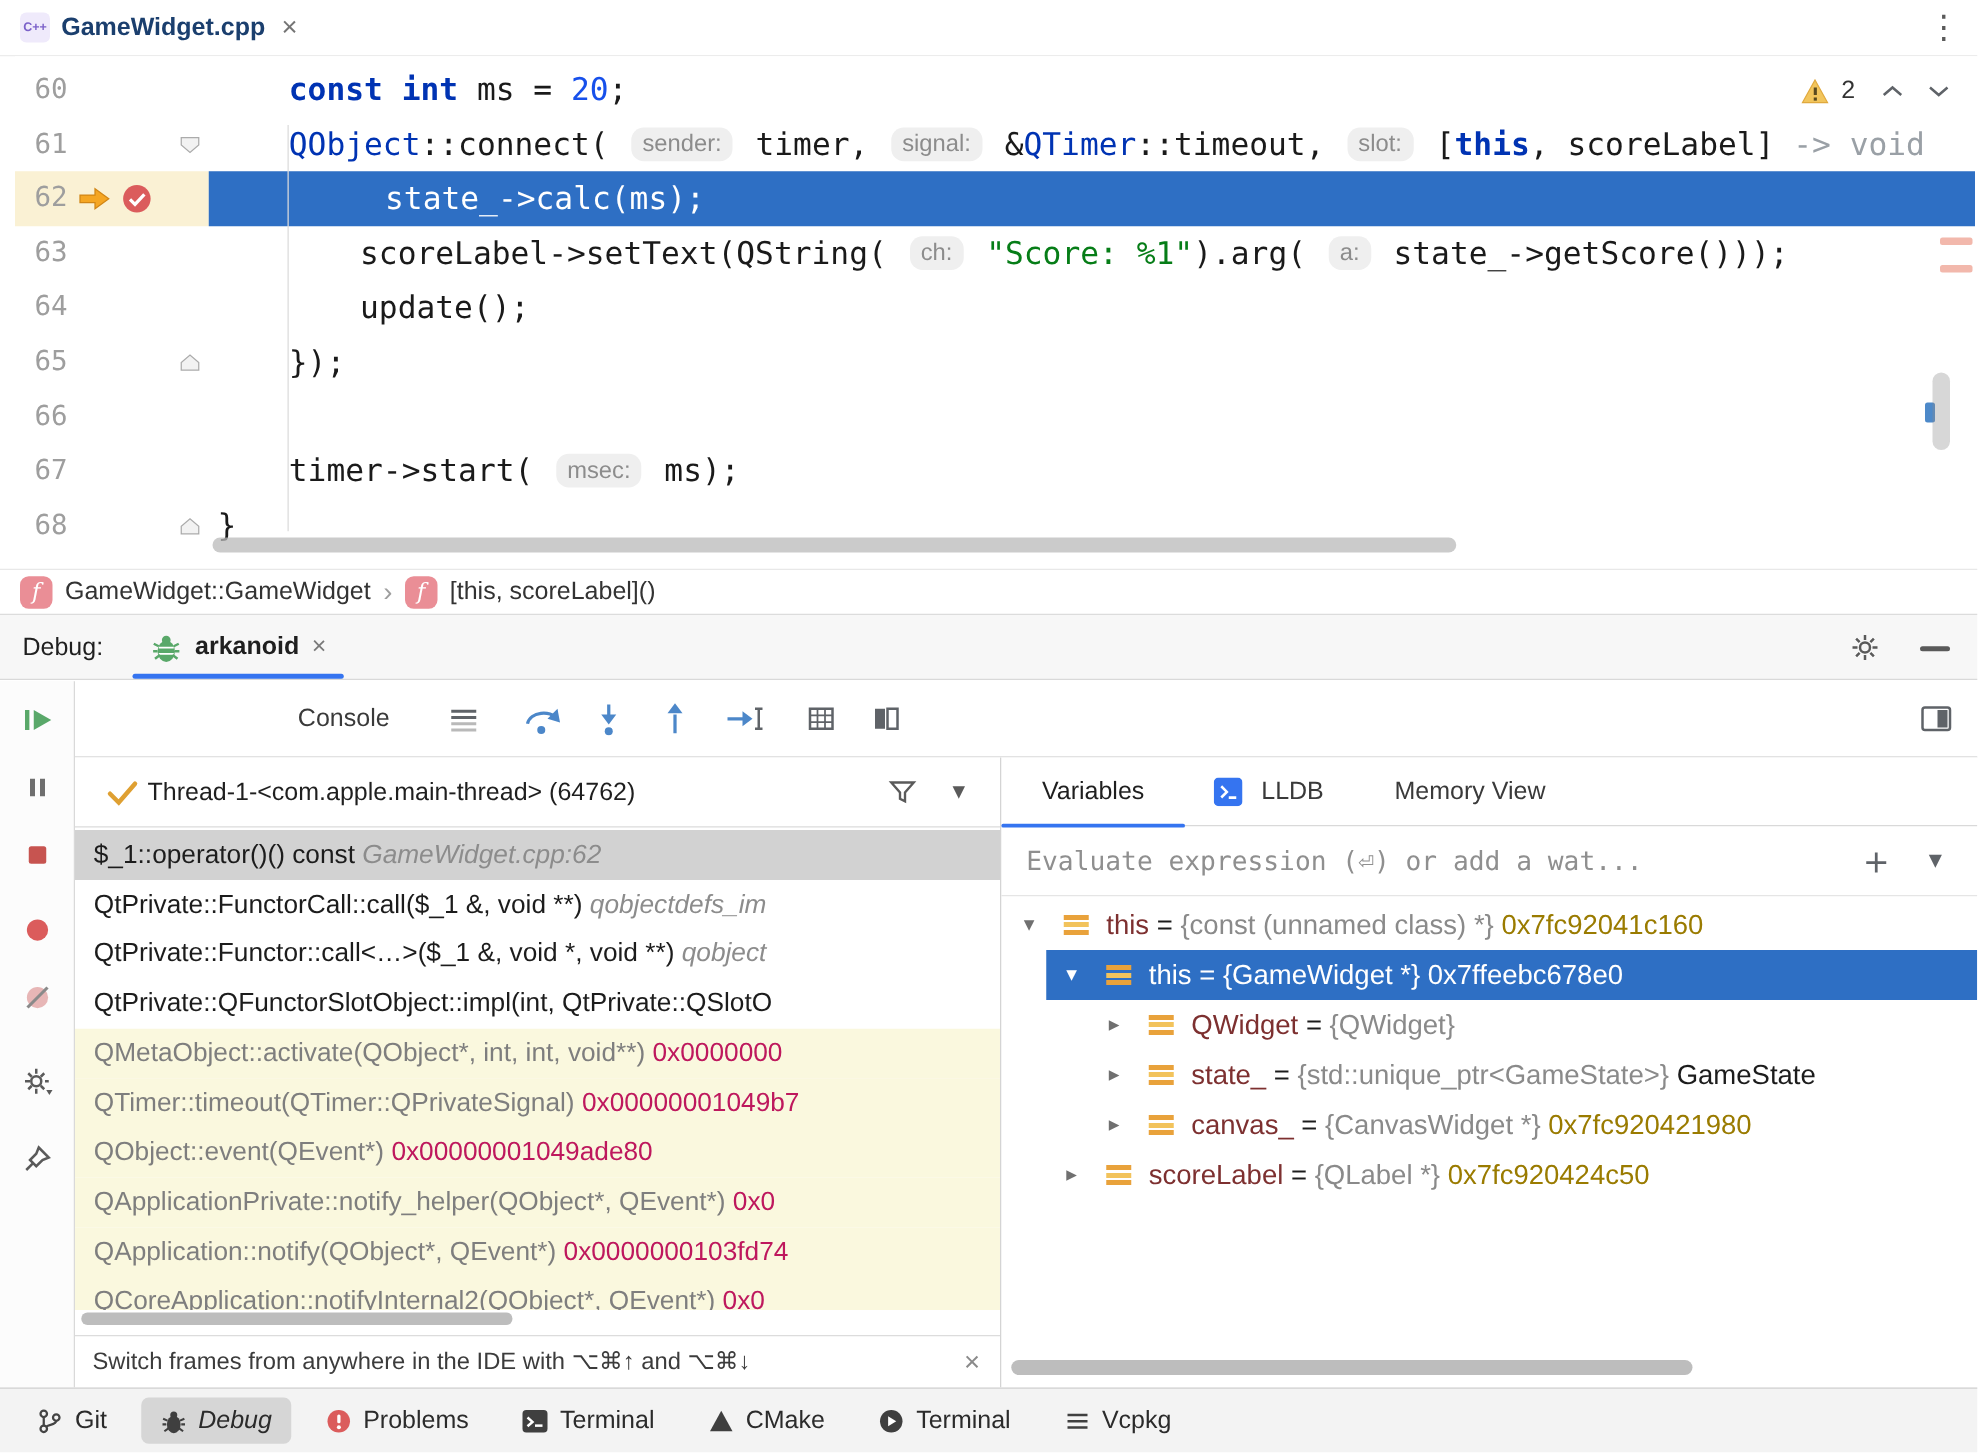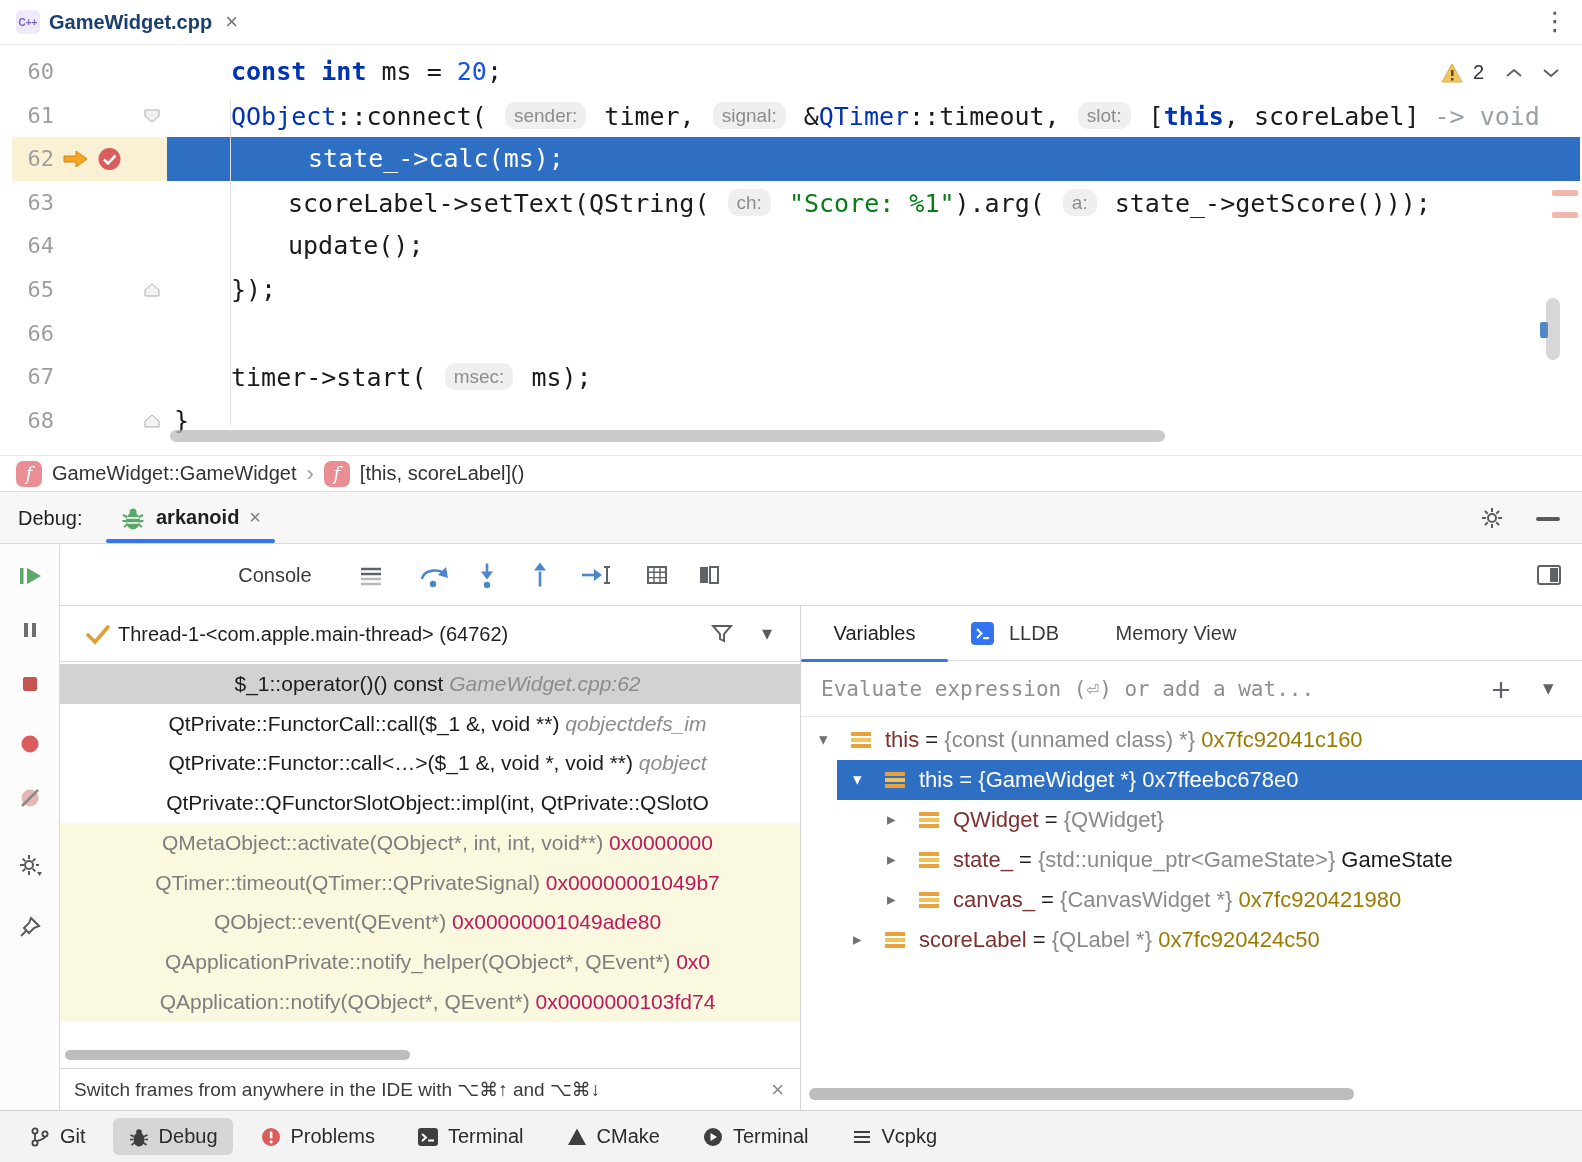--- a/index.html
+++ b/index.html
@@ -54,21 +54,21 @@
   .dbg-toolbar{position:absolute;left:60px;top:545px;width:1522px;height:61px;background:#fff;border-bottom:1px solid #D9D9D9;}
   .tb-tab{position:absolute;top:0;height:100%;display:flex;align-items:center;justify-content:center;font-size:20px;color:#1F1F1F;}
   .tb-tab.sel::after{content:"";position:absolute;left:0;right:0;bottom:0;height:3px;background:#3574F0;border-radius:2px;}
   .tb-ic{position:absolute;top:50%;transform:translateY(-50%);line-height:0;}
 
   
   .left-strip{position:absolute;left:0;top:545px;width:60px;height:565px;background:#FCFCFC;border-right:1px solid #D9D9D9;}
   .ls-ic{position:absolute;left:50%;transform:translateX(-50%);line-height:0;}
 
   
-  .frames-panel{position:absolute;left:60px;top:606px;width:740px;height:504px;background:#fff;overflow:hidden;text-align:center;}
+  .frames-panel{position:absolute;left:60px;top:606px;width:740px;height:504px;background:#fff;overflow:hidden;}
   .thread-row{position:absolute;left:0;top:0;width:100%;height:56px;border-bottom:1px solid #DCDCDC;}
   .thread-check{position:absolute;left:24px;top:17px;line-height:0;}
   .thread-label{position:absolute;left:58px;top:0;line-height:56px;font-size:20px;color:#1F1F1F;white-space:nowrap;}
   .thread-filter{position:absolute;left:650px;top:17px;line-height:0;}
   .thread-caret{position:absolute;left:702px;top:0;line-height:54px;font-size:20px;color:#5A5A5A;}
   .frames-list{position:absolute;left:0;top:58px;width:100%;height:384px;overflow:hidden;}
   .frame-row{position:absolute;left:0;width:100%;height:40px;line-height:40px;padding-left:15px;font-size:21px;white-space:nowrap;overflow:hidden;}
   .frame-row.sel{background:#D2D2D2;}
   .frame-row.lib{background:#FAF8DE;}
   .ftk-fn{color:#1C1C1C;}
@@ -100,21 +100,21 @@
   .veq{color:#1C1C1C;}
   .vval{color:#8A8A8A;}
   .vaddr{color:#9A7B00;}
   .vextra{color:#1C1C1C;}
   .var-row.vsel .vname,.var-row.vsel .veq,.var-row.vsel .vval,.var-row.vsel .vaddr,.var-row.vsel .vextra,.var-row.vsel .vchev{color:#fff;}
   .vars-scroll{position:absolute;left:8px;top:482px;width:545px;height:12px;background:#BDBDBD;border-radius:6px;}
 
   
   .statusbar{position:absolute;left:0;top:1110px;width:1582px;height:52px;background:#F3F3F3;border-top:1px solid #D1D1D1;display:flex;align-items:center;padding-left:14px;gap:12px;}
   .sb-item{display:flex;align-items:center;gap:9px;padding:7px 15px;border-radius:6px;font-size:20px;color:#2B2B2B;}
-  .sb-item.active{background:#D6D6D6;}
+  .sb-item.active{background:#D6D6D6;font-style:italic;}
   svg{display:block;}
 </style>
 </head>
 <body>
 
 <div class="tabbar">
   <div class="etab">
     <span class="cpp-ic">C++</span>
     <span class="etab-title">GameWidget.cpp</span>
     <span class="tab-x">×</span>
@@ -328,20 +328,21 @@
   <div class="frames-list" id="frames-list">
       <div class="frame-row sel" style="top: 0px;"><span class="ftk-fn">$_1::</span><span class="ftk-b">operator()</span><span class="ftk-fn">() const </span><span class="ftk-loc">GameWidget.cpp:62</span></div>
       <div class="frame-row" style="top: 39.7px;"><span class="ftk-fn">QtPrivate::FunctorCall::</span><span class="ftk-b">call</span><span class="ftk-fn">($_1 &amp;, void **) </span><span class="ftk-loc">qobjectdefs_im</span></div>
       <div class="frame-row" style="top: 79.4px;"><span class="ftk-fn">QtPrivate::Functor::</span><span class="ftk-b">call</span><span class="ftk-fn">&lt;…&gt;($_1 &amp;, void *, void **) </span><span class="ftk-loc">qobject</span></div>
       <div class="frame-row" style="top: 119.1px;"><span class="ftk-fn">QtPrivate::QFunctorSlotObject::</span><span class="ftk-b">impl</span><span class="ftk-fn">(int, QtPrivate::QSlotO</span></div>
       <div class="frame-row lib" style="top: 158.8px;"><span class="ftk-dim">QMetaObject::activate(QObject*, int, int, void**) </span><span class="ftk-addr">0x0000000</span></div>
       <div class="frame-row lib" style="top: 198.5px;"><span class="ftk-dim">QTimer::timeout(QTimer::QPrivateSignal) </span><span class="ftk-addr">0x00000001049b7</span></div>
       <div class="frame-row lib" style="top: 238.2px;"><span class="ftk-dim">QObject::event(QEvent*) </span><span class="ftk-addr">0x00000001049ade80</span></div>
       <div class="frame-row lib" style="top: 277.9px;"><span class="ftk-dim">QApplicationPrivate::notify_helper(QObject*, QEvent*) </span><span class="ftk-addr">0x0</span></div>
       <div class="frame-row lib" style="top: 317.6px;"><span class="ftk-dim">QApplication::notify(QObject*, QEvent*) </span><span class="ftk-addr">0x0000000103fd74</span></div>
+      <div class="frame-row lib" style="top: 357.3px;"><span class="ftk-dim">QCoreApplication::notifyInternal2(QObject*, QEvent*) </span><span class="ftk-addr">0x0</span></div>
     </div>
   <div class="frames-scroll"></div>
   <div class="hint-bar">
     <span class="hint-text">Switch frames from anywhere in the IDE with ⌥⌘↑ and ⌥⌘↓</span>
     <span class="hint-x">×</span>
   </div>
 </div>
 
 <div class="vars-panel">
   <div class="vt-row">

